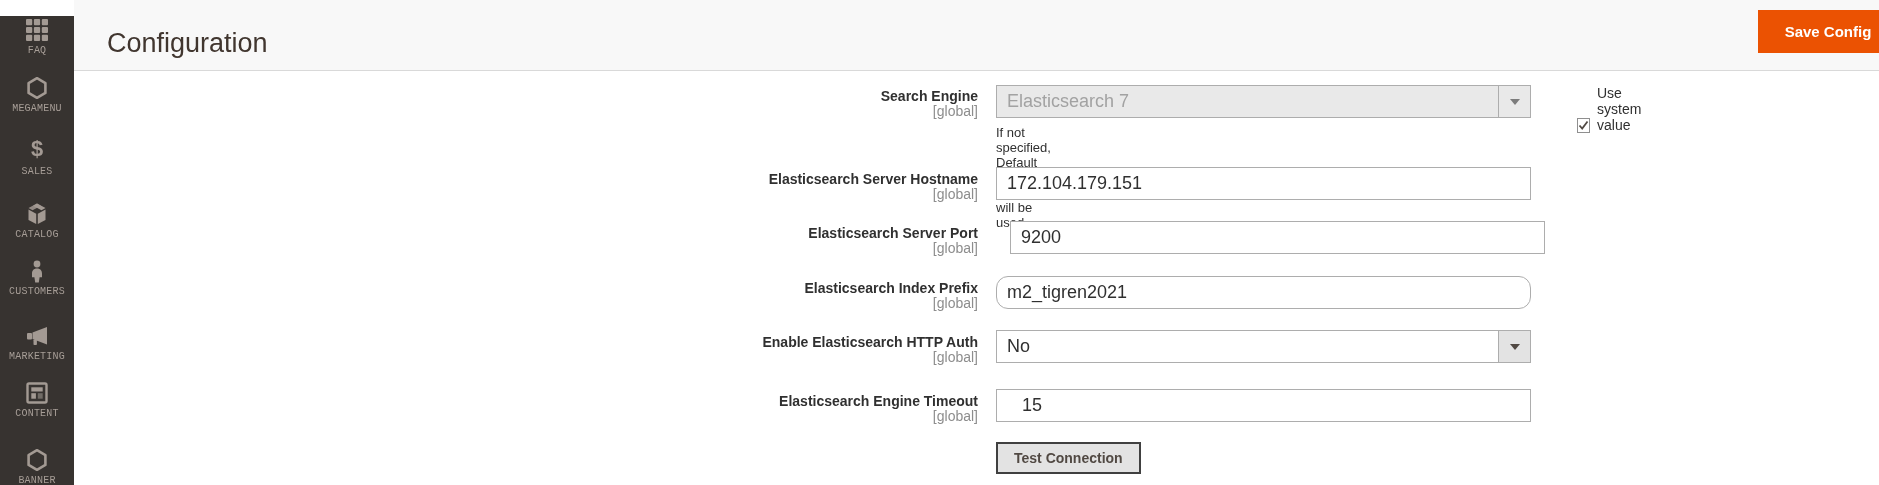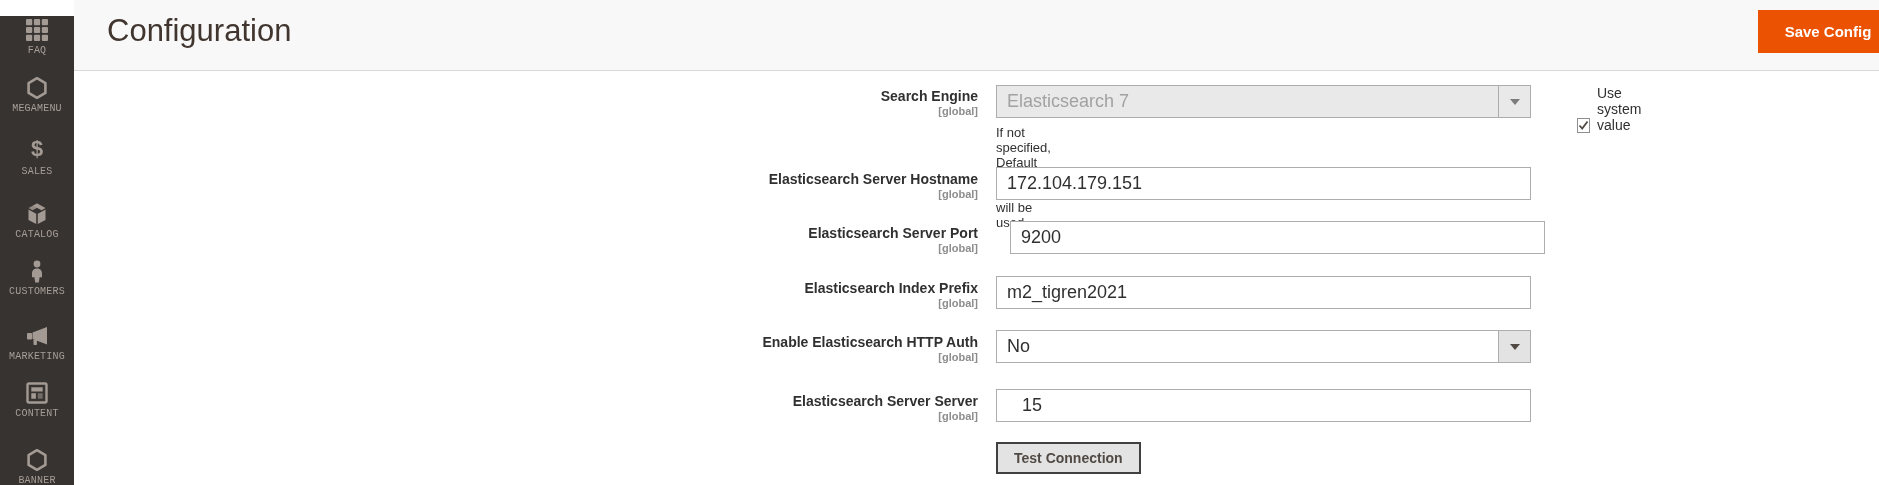--- a/index.html
+++ b/index.html
@@ -26,38 +26,38 @@
   }
   .glyph-dollar { font-size: 22px; font-weight: bold; color: #a39a93; line-height: 24px; }
   svg.sicon { display: block; }
   
   .main { position: absolute; left: 74px; top: 0; right: 0; bottom: 0; background: #fff; }
   .hdr {
     position: relative; height: 71px; background: #f8f8f8;
     border-bottom: 1px solid #d9d9d9;
   }
   .page-title {
-    position: absolute; left: 33px; top: 13px;
-    font-size: 31px; font-weight: 400; color: #41362f;
+    position: absolute; left: 33px; top: 28px;
+    font-size: 27px; font-weight: 400; color: #41362f;
   }
   .save-btn {
     position: absolute; left: 1684px; top: 10px; width: 140px; height: 43px;
     background: #eb5202; color: #fff; border: none;
     font-family: "Liberation Sans", sans-serif;
     font-size: 15px; font-weight: bold;
     display: flex; align-items: center; justify-content: center;
     cursor: pointer;
   }
   .form-area { position: relative; height: 413px; background: #fff; }
   .frow { position: absolute; }
   .flabel {
     position: absolute; left: 454px; width: 450px; text-align: right;
   }
   .flabel .t { font-size: 14px; font-weight: bold; color: #303030; line-height: 17px; }
-  .flabel .s { font-size: 11px; font-weight: 700; color: #8d8d8d; line-height: 13px; }
+  .flabel .s { font-size: 14px; font-weight: 400; color: #8d8d8d; line-height: 13px; }
   .ctrl {
     position: absolute; left: 922px; width: 535px; height: 33px;
     border: 1px solid #adadad; background: #fff;
     font-size: 18px; color: #303030;
   }
   input.ctrl {
     padding: 0 10px; font-family: "Liberation Sans", sans-serif; outline: none;
   }
   .sel { display: flex; align-items: center; cursor: pointer; }
   .sel .sel-val { flex: 1; padding: 0 10px; white-space: nowrap; overflow: hidden; }
@@ -233,39 +233,39 @@
         <div class="s">[global]</div>
       </div>
       <input class="ctrl" style="top: 150px; margin-left: 14px;" type="text" value="9200">
     </div>
 
     <div class="frow">
       <div class="flabel" style="top:209px">
         <div class="t">Elasticsearch Index Prefix</div>
         <div class="s">[global]</div>
       </div>
-      <input class="ctrl" style="top: 205px;" type="text" value="m2_tigren2021">
+      <input class="ctrl" style="top: 205px; border-radius: 12px;" type="text" value="m2_tigren2021">
     </div>
 
     <div class="frow">
       <div class="flabel" style="top:263px">
         <div class="t">Enable Elasticsearch HTTP Auth</div>
         <div class="s">[global]</div>
       </div>
       <div class="ctrl sel enabled" style="top:259px">
         <span class="sel-val">No</span>
         <span class="arrow-box">
             <span class="tri"></span>
           </span>
       </div>
     </div>
 
     <div class="frow">
       <div class="flabel" style="top:322px">
-        <div class="t">Elasticsearch Server Server</div>
+        <div class="t">Elasticsearch Engine Timeout</div>
         <div class="s">[global]</div>
       </div>
       <input class="ctrl" style="top: 318px; padding-left: 25px;" type="text" value="15">
     </div>
 
     <button class="test-btn">Test Connection</button>
 
   </div>
 </div>
 

